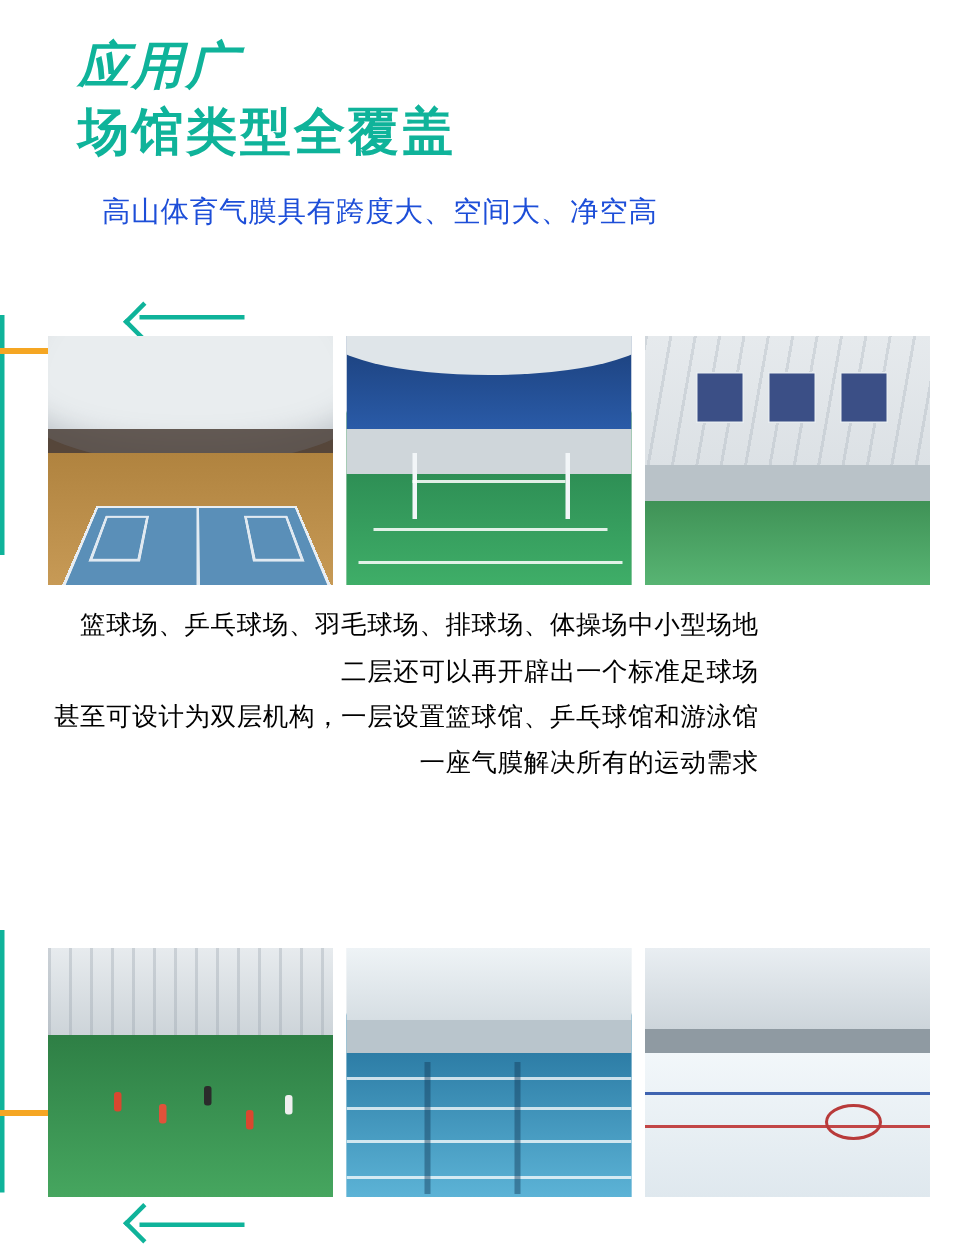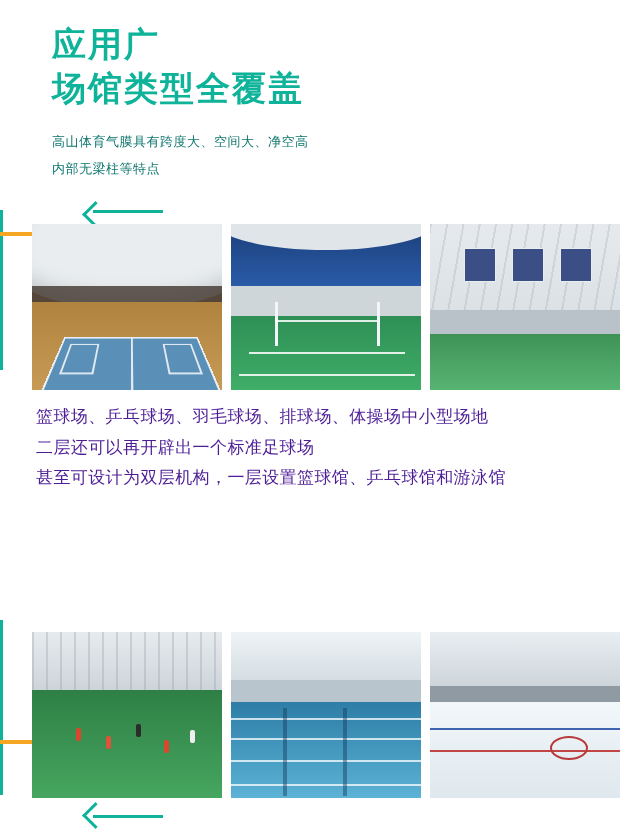--- a/index.html
+++ b/index.html
@@ -28,36 +28,37 @@
     left: 52px;
     top: 22px;
   }
   .title-line1 {
     font-size: 34px;
     font-weight: bold;
     color: #0fb39a;
     letter-spacing: 2px;
     line-height: 44px;
     white-space: nowrap;
+    font-style: italic;
   }
   .title-line2 {
     font-size: 34px;
     font-weight: bold;
     color: #0fb39a;
     letter-spacing: 2px;
     line-height: 44px;
     white-space: nowrap;
   }
   .subtitle {
     position: absolute;
-    left: 52px;
+    left: 68px;
     top: 128px;
-    font-size: 13px;
+    font-size: 19px;
     line-height: 27px;
-    color: #0f766e;
+    color: #1d4ed8;
     letter-spacing: 0.5px;
   }
   .subtitle div { white-space: nowrap; }
 
   .orange-tick-1 {
     position: absolute;
     left: 0px;
     top: 232px;
     width: 34px;
     height: 4px;
@@ -279,38 +280,38 @@
     position: absolute; background: #3f63b0; height: 2px;
   }
 
   
   .body-text {
     position: absolute;
     left: 36px;
     top: 402px;
     font-size: 17px;
     line-height: 30.5px;
-    color: #4c1d95;
+    color: #000000;
     letter-spacing: 0.4px;
+    text-align: right;
   }
   .body-text div { white-space: nowrap; }
 </style>
 </head>
 <body>
 
 <div class="page">
 
   <div class="headings">
     <div class="title-line1">应用广</div>
     <div class="title-line2">场馆类型全覆盖</div>
   </div>
 
   <div class="subtitle">
     <div>高山体育气膜具有跨度大、空间大、净空高</div>
-    <div>内部无梁柱等特点</div>
   </div>
 
   <div class="teal-v-left"></div>
   <div class="teal-v-left-2"></div>
   <div class="teal-h-top"></div>
   <div class="teal-diag-top"></div>
   <div class="teal-h-bottom"></div>
   <div class="teal-diag-bottom"></div>
   <div class="orange-tick-1"></div>
   <div class="orange-tick-2"></div>
@@ -351,20 +352,21 @@
       <div class="field"></div>
       <div class="cap">足球馆气膜内景</div>
     </div>
 
   </div>
 
   <div class="body-text">
     <div>篮球场、乒乓球场、羽毛球场、排球场、体操场中小型场地</div>
     <div>二层还可以再开辟出一个标准足球场</div>
     <div>甚至可设计为双层机构，一层设置篮球馆、乒乓球馆和游泳馆</div>
+    <div>一座气膜解决所有的运动需求</div>
   </div>
 
   <div class="img-row row-bottom">
 
     <div class="photo p4">
       <div class="ceiling"></div>
       <div class="ribs"></div>
       <div class="turf"></div>
       <div class="dot" style="left:44px;top:96px;background:#d9472f;"></div>
       <div class="dot" style="left:74px;top:104px;background:#e0523a;"></div>

